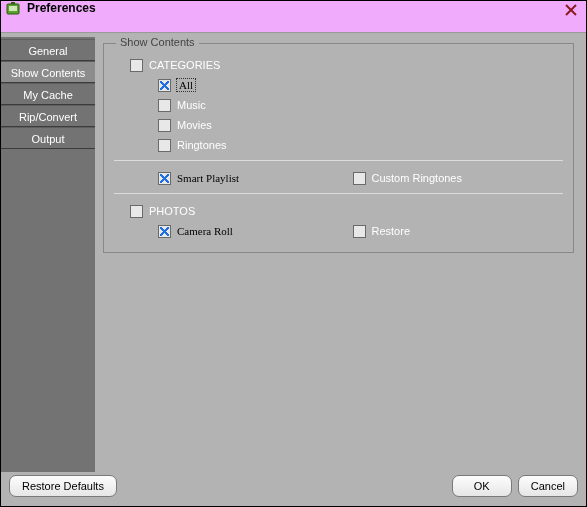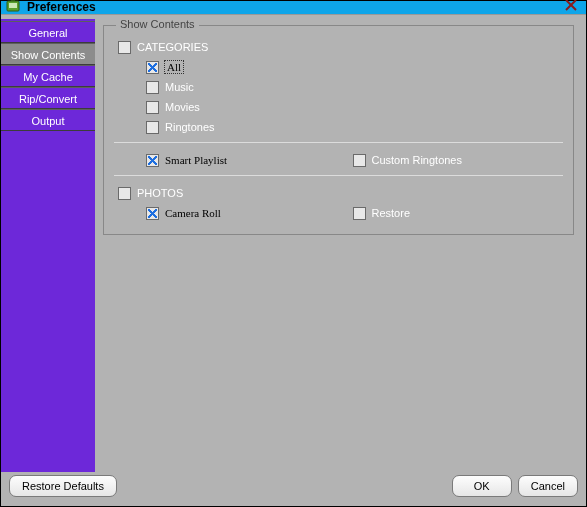--- a/index.html
+++ b/index.html
@@ -12,25 +12,25 @@
   .window {
     width: 587px;
     height: 507px;
     border: 1px solid #000;
     background: #b3b3b3;
     display: flex;
     flex-direction: column;
     box-shadow: 0 0 4px rgba(0,0,0,0.3);
   }
   .titlebar {
-    height: 14px;
-    background: #0ea5e9;
+    height: 32px;
+    background: #f0abfc;
     border-bottom: 1px solid #999;
     display: flex;
-    align-items: flex-end;
+    align-items: flex-start;
     padding: 0 6px 0 4px;
   }
   .titlebar .app-icon {
     width: 16px; height: 16px;
     margin-right: 6px;
     display: flex; align-items:center; justify-content:center;
   }
   .titlebar .app-icon svg { display:block; }
   .titlebar .title {
     font-weight: bold;
@@ -48,21 +48,21 @@
     font-family: Arial, sans-serif;
   }
   .body {
     flex: 1;
     display: flex;
     padding: 4px 4px 0 0;
     overflow: hidden;
   }
   .sidebar {
     width: 94px;
-    background: #6d28d9;
+    background: #737373;
     display: flex;
     flex-direction: column;
     padding-top: 2px;
   }
   .tab {
     height: 22px;
     line-height: 22px;
     text-align: center;
     color: #fff;
     font-size: 11px;
@@ -90,21 +90,21 @@
     left: 12px;
     background: #b3b3b3;
     padding: 0 4px;
     color: #444;
     font-size: 11px;
   }
   .row {
     display: flex;
     align-items: center;
     min-height: 18px;
-    margin: 2px 4px;
+    margin: 2px 16px;
   }
   .row.indent1 { padding-left: 28px; }
   .row.two-col { padding-left: 28px; }
   .col { flex: 1; display:flex; align-items:flex-start; }
   .chk {
     width: 13px; height: 13px;
     border: 1px solid #6a6a6a;
     background: #e8e8e8;
     display: inline-flex;
     align-items: center;

